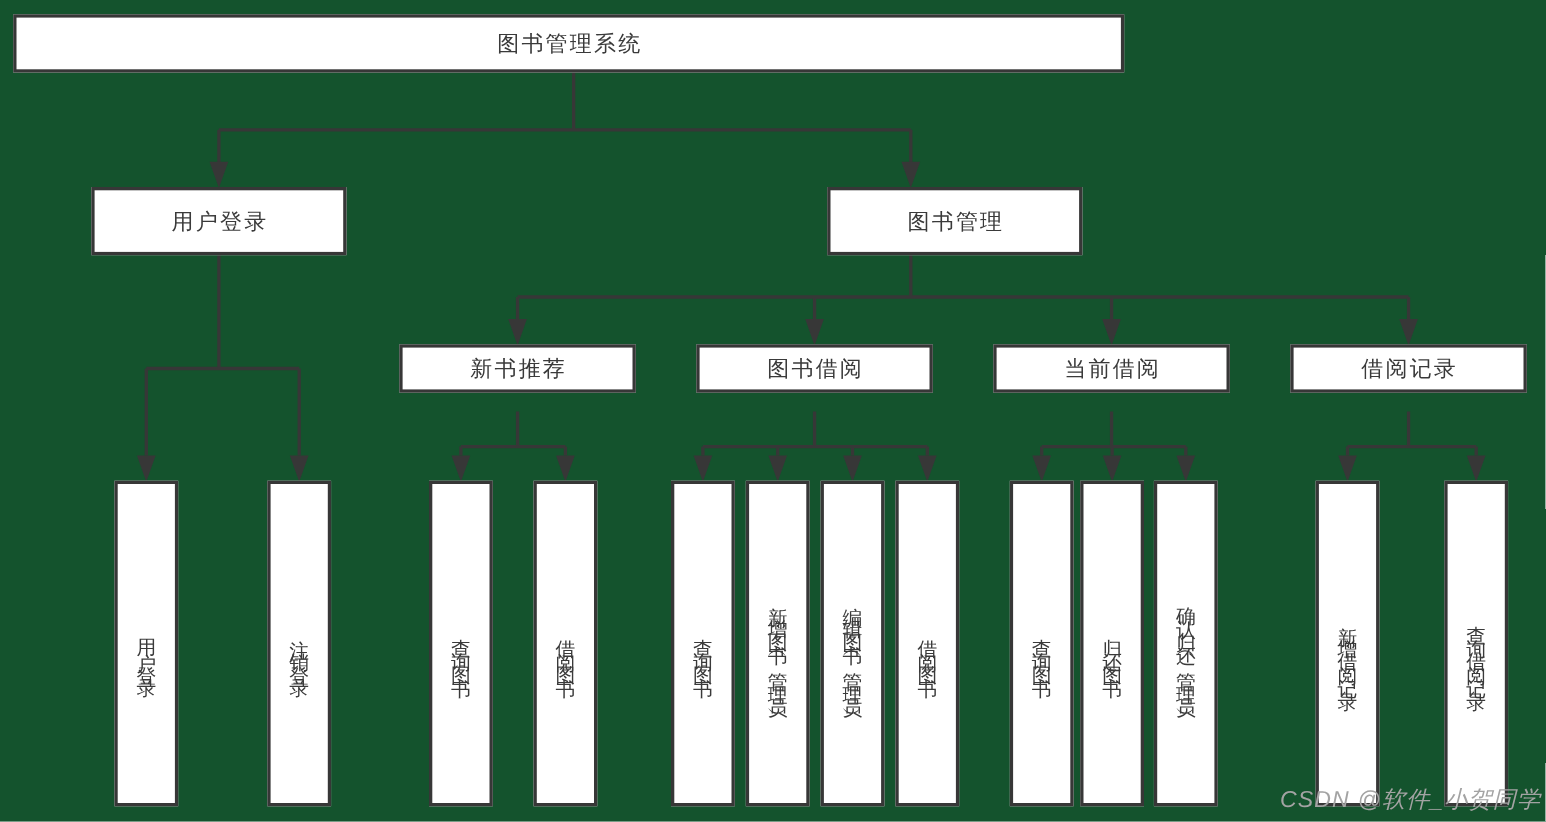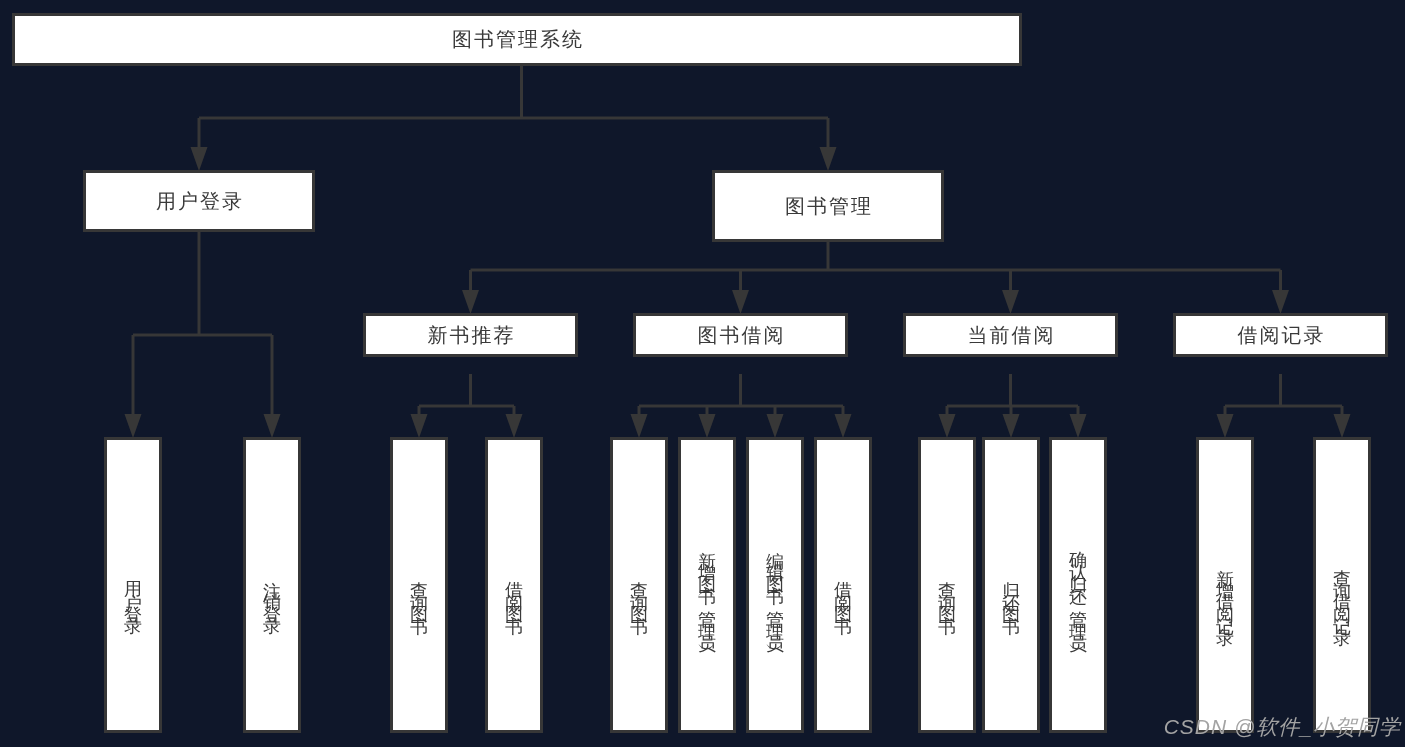--- a/index.html
+++ b/index.html
@@ -5,21 +5,21 @@
   * { margin: 0; padding: 0; box-sizing: border-box; }
   html, body { background: #ffffff; }
   body {
     font-family: "Liberation Sans", "DejaVu Sans", sans-serif;
     color: #3a3a3a;
   }
   .canvas {
     position: relative;
     width: 1405px;
     height: 747px;
-    background: #0f172a;
+    background: #14532d;
     overflow: hidden;
   }
   .connectors {
     position: absolute;
     left: 0; top: 0;
     width: 1405px; height: 747px;
   }
   .node {
     position: absolute;
     background: #ffffff;
@@ -31,21 +31,21 @@
   }
   .h-node .label {
     font-size: 20px;
     letter-spacing: 2px;
     margin-right: -2px;
     color: #3a3a3a;
     white-space: nowrap;
   }
   .root-node    { left: 12px;  top: 13px;  width: 1010px; height: 53px; }
   .n-user-login { left: 83px;  top: 170px; width: 232px;  height: 62px; }
-  .n-book-mgmt  { left: 712px; top: 170px; width: 232px;  height: 72px; }
+  .n-book-mgmt  { left: 752px; top: 170px; width: 232px;  height: 62px; }
   .lvl3 { top: 313px; width: 215px; height: 44px; }
   .n-recommend { left: 363px; }
   .n-borrow    { left: 633px; }
   .n-current   { left: 903px; }
   .n-record    { left: 1173px; }
   .leaf { top: 437px; width: 58px; height: 296px; }
   .leaf .v-label {
     writing-mode: vertical-rl;
     text-orientation: mixed;
     font-size: 18px;

